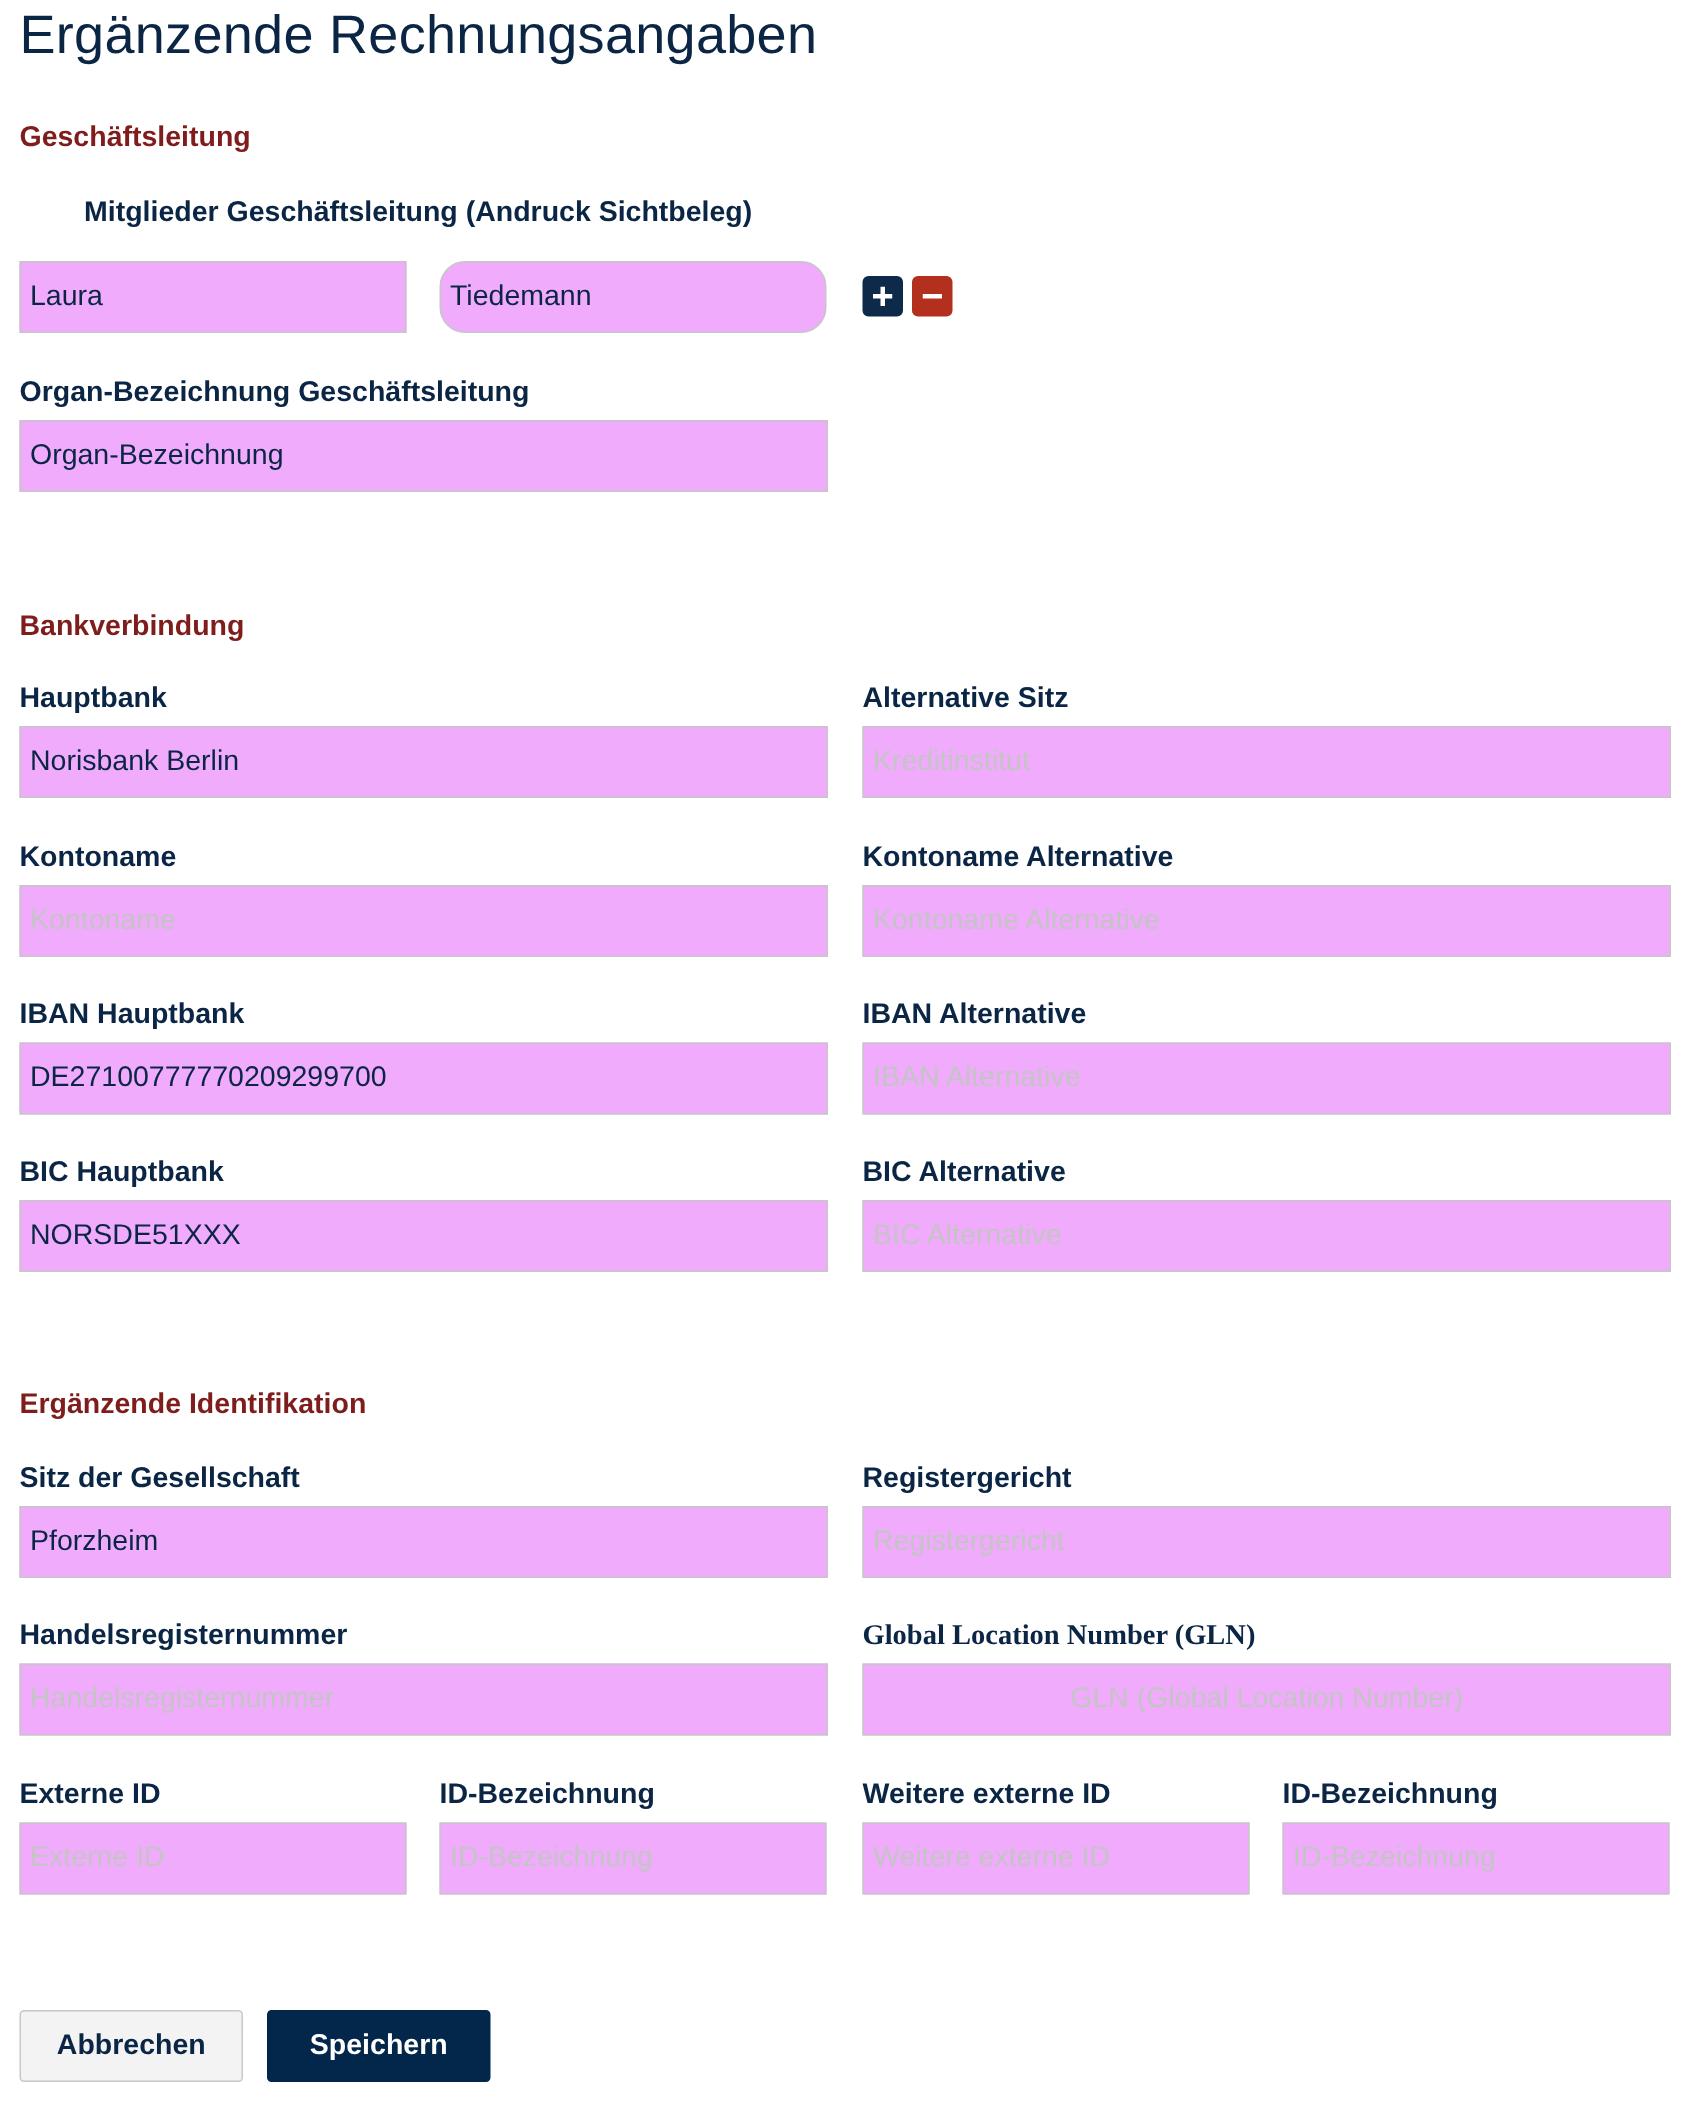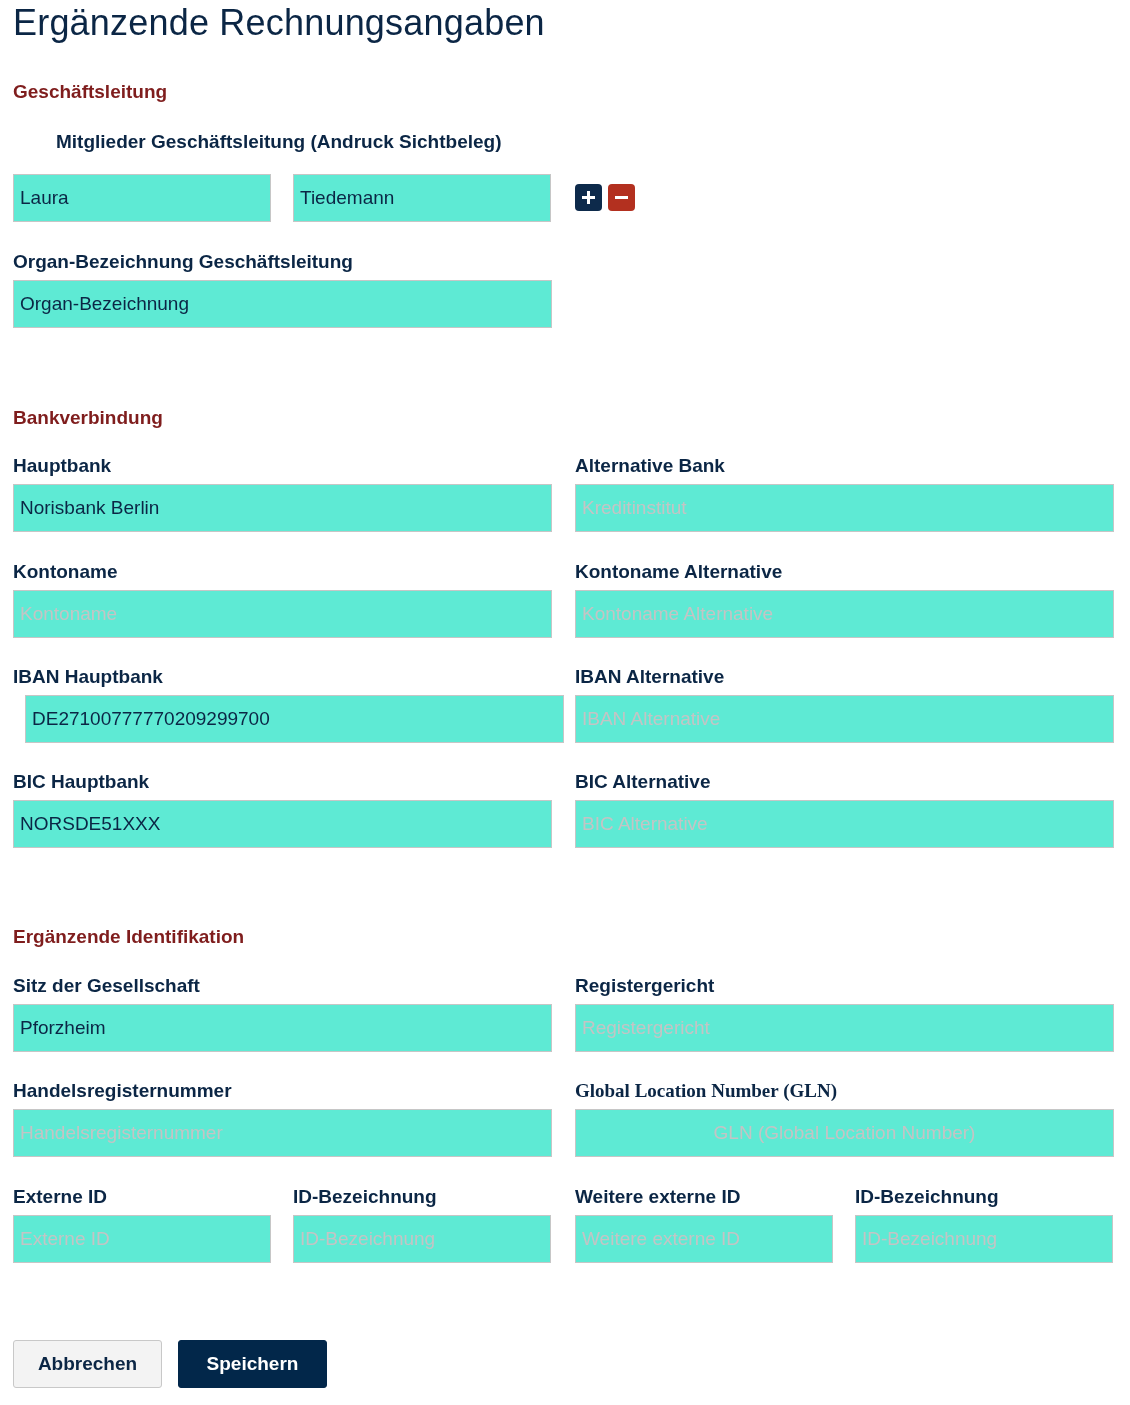--- a/index.html
+++ b/index.html
@@ -2,21 +2,21 @@
 <html><head>
 <meta charset="utf-8">
 <style>
   html, body { margin:0; padding:0; background:#ffffff; }
   body { width:1130px; height:1405px; position:relative; overflow:hidden;
          font-family:"Liberation Sans", sans-serif; color:#0b2645; }
   .abs { position:absolute; }
   .title { left:13px; top:2px; font-size:36px; font-weight:normal; color:#0b2645; letter-spacing:0.2px; margin:0; }
   .section { font-size:19px; font-weight:bold; color:#7f1d1d; }
   .label { font-size:19px; font-weight:bold; color:#0b2645; }
-  .field { box-sizing:border-box; height:48px; border:1px solid #c6c6c6; background:#5eead4;
+  .field { box-sizing:border-box; height:48px; border:1px solid #c6c6c6; background:#f0abfc;
            font-family:"Liberation Sans", sans-serif; font-size:19px; color:#0b2645;
            padding:0 6px; outline:none; }
   .field::placeholder { color:#c4c4c4; }
   .wide { width:539px; }
   .half { width:258px; }
   .iconbtn { width:27px; height:27px; border-radius:4px; display:flex; align-items:center; justify-content:center; cursor:pointer; }
   .plus { background:#0d2a4b; }
   .minus { background:#b3301f; }
   .btn { box-sizing:border-box; height:48px; border-radius:3px; font-size:19px; font-weight:bold;
          display:flex; align-items:center; justify-content:center; cursor:pointer;
@@ -26,51 +26,51 @@
 </style>
 </head>
 <body>
 
 <h1 class="abs title">Ergänzende Rechnungsangaben</h1>
 
 <div class="abs section" style="left:13px;top:81px;">Geschäftsleitung</div>
 <div class="abs label" style="left:13px;top:131px;margin-left:43px;">Mitglieder Geschäftsleitung (Andruck Sichtbeleg)</div>
 
 <input class="abs field half" style="left: 13px; top: 174px;" value="Laura">
-<input class="abs field half" style="left: 293px; top: 174px;" value="Tiedemann">
+<input class="abs field half" style="left: 293px; top: 174px; border-radius: 17px;" value="Tiedemann">
 
 <div class="abs iconbtn plus" style="left:575px;top:184px;">
   <svg width="13" height="13" viewBox="0 0 13 13">
       <rect x="5" y="0" width="3" height="13" fill="#fff"></rect>
       <rect x="0" y="5" width="13" height="3" fill="#fff"></rect>
     </svg>
 </div>
 <div class="abs iconbtn minus" style="left:608px;top:184px;">
   <svg width="13" height="13" viewBox="0 0 13 13">
       <rect x="0" y="5" width="13" height="3" fill="#fff"></rect>
     </svg>
 </div>
 
 <div class="abs label" style="left:13px;top:251px;">Organ-Bezeichnung Geschäftsleitung</div>
 <input class="abs field wide" style="left: 13px; top: 280px;" value="Organ-Bezeichnung">
 
 <div class="abs section" style="left:13px;top:407px;">Bankverbindung</div>
 
 <div class="abs label" style="left:13px;top:455px;">Hauptbank</div>
 <input class="abs field wide" style="left: 13px; top: 484px;" value="Norisbank Berlin">
-<div class="abs label" style="left:575px;top:455px;">Alternative Bank</div>
+<div class="abs label" style="left:575px;top:455px;">Alternative Sitz</div>
 <input class="abs field wide" style="left: 575px; top: 484px;" placeholder="Kreditinstitut">
 
 <div class="abs label" style="left:13px;top:561px;">Kontoname</div>
 <input class="abs field wide" style="left: 13px; top: 590px;" placeholder="Kontoname">
 <div class="abs label" style="left:575px;top:561px;">Kontoname Alternative</div>
 <input class="abs field wide" style="left: 575px; top: 590px;" placeholder="Kontoname Alternative">
 
 <div class="abs label" style="left:13px;top:666px;">IBAN Hauptbank</div>
-<input class="abs field wide" style="left: 25px; top: 695px;" value="DE27100777770209299700">
+<input class="abs field wide" style="left: 13px; top: 695px;" value="DE27100777770209299700">
 <div class="abs label" style="left:575px;top:666px;">IBAN Alternative</div>
 <input class="abs field wide" style="left: 575px; top: 695px;" placeholder="IBAN Alternative">
 
 <div class="abs label" style="left:13px;top:771px;">BIC Hauptbank</div>
 <input class="abs field wide" style="left: 13px; top: 800px;" value="NORSDE51XXX">
 <div class="abs label" style="left:575px;top:771px;">BIC Alternative</div>
 <input class="abs field wide" style="left: 575px; top: 800px;" placeholder="BIC Alternative">
 
 <div class="abs section" style="left:13px;top:926px;">Ergänzende Identifikation</div>
 

